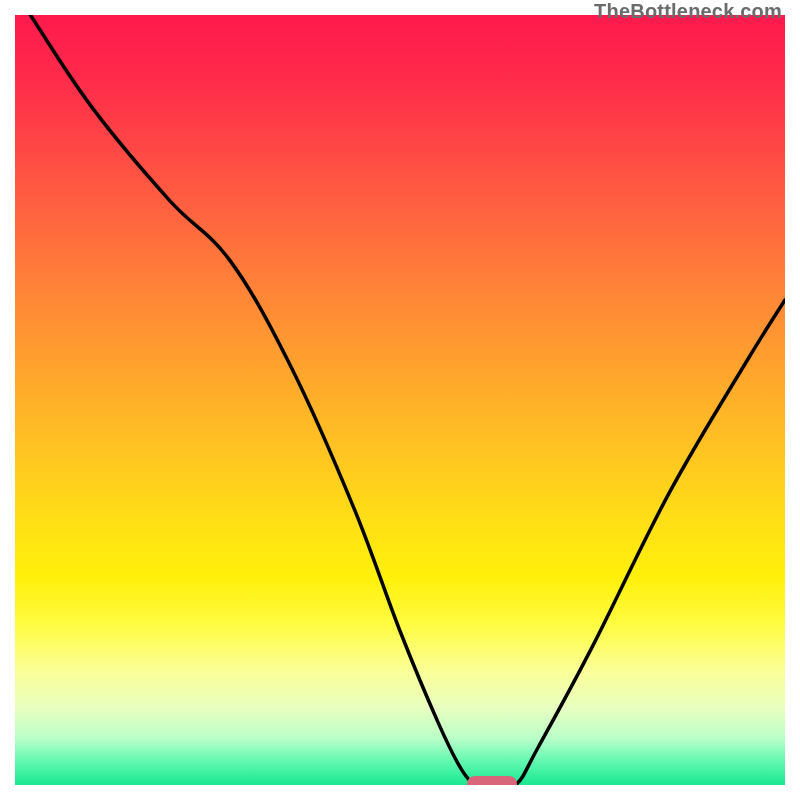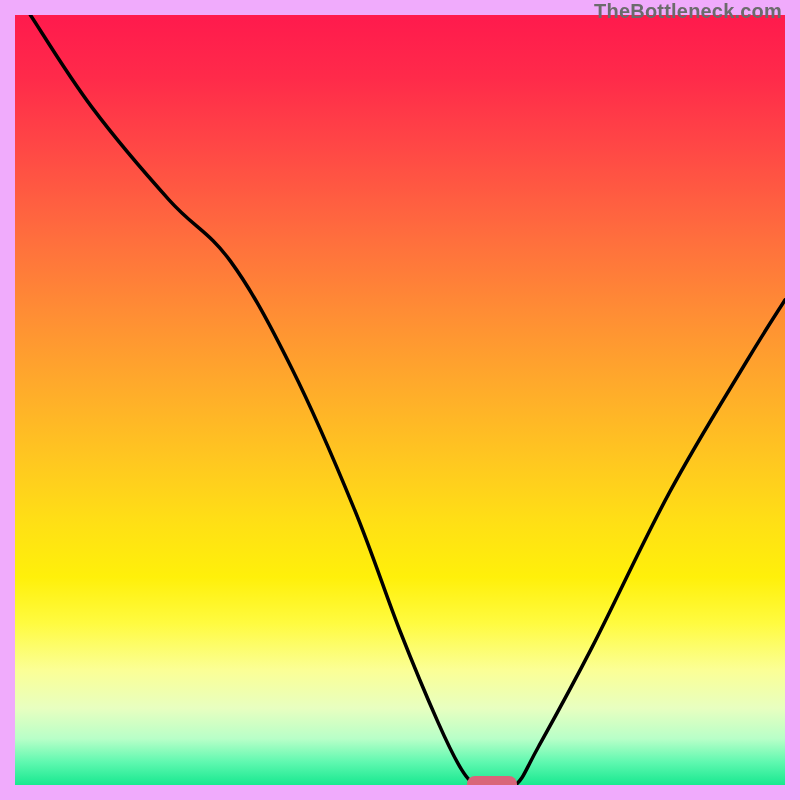--- a/index.html
+++ b/index.html
@@ -9,21 +9,21 @@
     height: 800px;
     background: #000;
     overflow: hidden;
   }
   .frame {
     position: absolute;
     left: 0;
     top: 0;
     width: 800px;
     height: 800px;
-    background: #f0abfc;
+    background: #ffffff;
   }
   .plot-area {
     position: absolute;
     left: 15px;
     top: 15px;
     width: 770px;
     height: 770px;
     overflow: hidden;
     background: linear-gradient(to bottom,
       #ff1a4d 0%,

